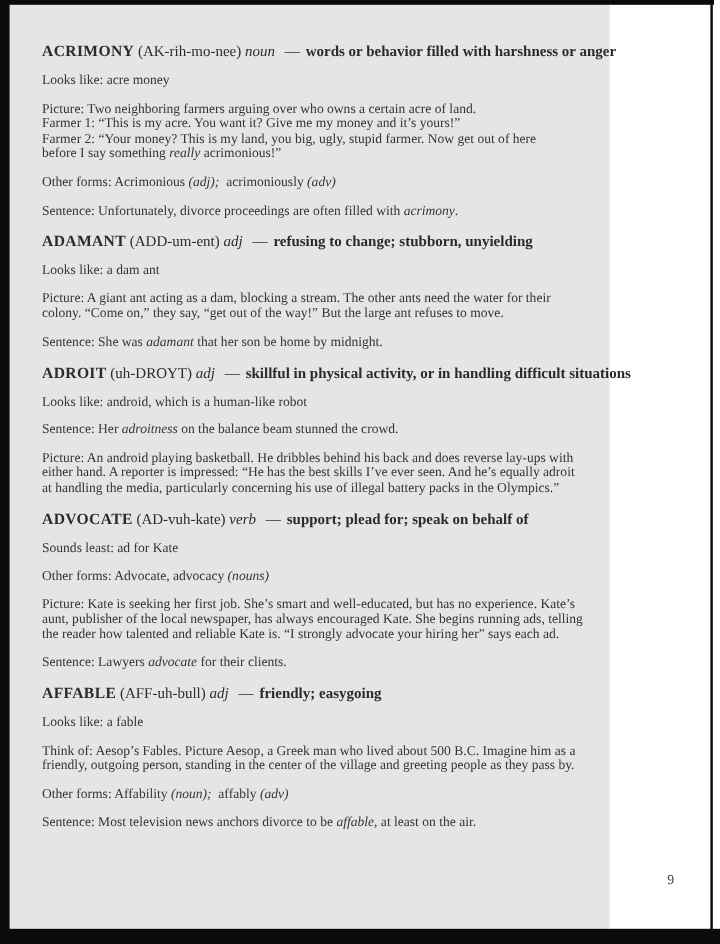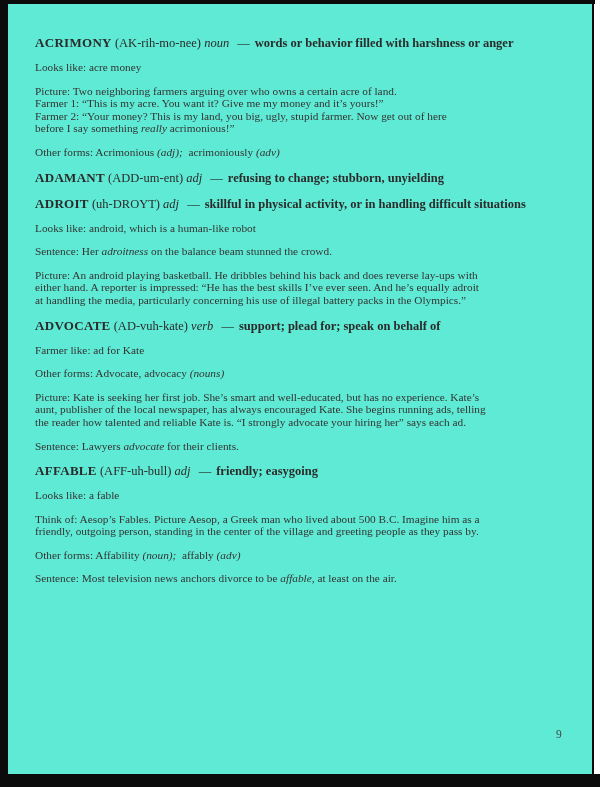--- a/index.html
+++ b/index.html
@@ -11,22 +11,22 @@
     font-family:"Liberation Serif", serif;
   }
   .edge { position:absolute; background:#0b0b0b; }
   .edge-left   { left:0; top:0; width:8px; height:787px; }
   .edge-top    { left:0; top:0; width:595px; height:4px; }
   .edge-bottom { left:0; top:774px; width:600px; height:13px; }
   .edge-right  { left:592px; top:0; width:2px; height:776px; }
   .page {
     position:absolute;
     left:8px; top:4px;
-    width:584px; height:770px;
-    background:#5eead4;
+    width:500px; height:770px;
+    background:#e5e5e5;
     box-sizing:border-box;
     padding:32px 14px 0 27px;
     color:#333333;
   }
   .entry { margin-top:12px; }
   .entry:first-child { margin-top:0; }
   .head {
     margin:0 0 11px 0;
     font-size:12.5px;
     line-height:14px;
@@ -62,44 +62,49 @@
     <div id="entries">
   <section class="entry">
     <h2 class="head"><b class="w">ACRIMONY</b> <span class="pr">(AK-rih-mo-nee)</span> <i class="pos">noun</i> <span class="dash">—</span><b class="def">words or behavior filled with harshness or anger</b></h2>
     <div class="paras">
             <p class="para"><span class="">Looks like: acre money</span></p>
             <p class="para"><span class="">Picture: Two neighboring farmers arguing over who owns a certain acre of land.
 Farmer 1: “This is my acre. You want it? Give me my money and it’s yours!”
 Farmer 2: “Your money? This is my land, you big, ugly, stupid farmer. Now get out of here
 before I say something </span><span class="it">really</span><span class=""> acrimonious!”</span></p>
             <p class="para"><span class="">Other forms: Acrimonious </span><span class="it">(adj);</span><span class="">  acrimoniously </span><span class="it">(adv)</span></p>
+            <p class="para"><span class="">Sentence: Unfortunately, divorce proceedings are often filled with </span><span class="it">acrimony</span><span class="">.</span></p>
           </div>
   </section>
 
   <section class="entry">
     <h2 class="head"><b class="w">ADAMANT</b> <span class="pr">(ADD-um-ent)</span> <i class="pos">adj</i> <span class="dash">—</span><b class="def">refusing to change; stubborn, unyielding</b></h2>
     <div class="paras">
+            <p class="para"><span class="">Looks like: a dam ant</span></p>
+            <p class="para"><span class="">Picture: A giant ant acting as a dam, blocking a stream. The other ants need the water for their
+colony. “Come on,” they say, “get out of the way!” But the large ant refuses to move.</span></p>
+            <p class="para"><span class="">Sentence: She was </span><span class="it">adamant</span><span class=""> that her son be home by midnight.</span></p>
           </div>
   </section>
 
   <section class="entry">
     <h2 class="head"><b class="w">ADROIT</b> <span class="pr">(uh-DROYT)</span> <i class="pos">adj</i> <span class="dash">—</span><b class="def">skillful in physical activity, or in handling difficult situations</b></h2>
     <div class="paras">
             <p class="para"><span class="">Looks like: android, which is a human-like robot</span></p>
             <p class="para"><span class="">Sentence: Her </span><span class="it">adroitness</span><span class=""> on the balance beam stunned the crowd.</span></p>
             <p class="para"><span class="">Picture: An android playing basketball. He dribbles behind his back and does reverse lay-ups with
 either hand. A reporter is impressed: “He has the best skills I’ve ever seen. And he’s equally adroit
 at handling the media, particularly concerning his use of illegal battery packs in the Olympics.”</span></p>
           </div>
   </section>
 
   <section class="entry">
     <h2 class="head"><b class="w">ADVOCATE</b> <span class="pr">(AD-vuh-kate)</span> <i class="pos">verb</i> <span class="dash">—</span><b class="def">support; plead for; speak on behalf of</b></h2>
     <div class="paras">
-            <p class="para"><span class="">Farmer like: ad for Kate</span></p>
+            <p class="para"><span class="">Sounds least: ad for Kate</span></p>
             <p class="para"><span class="">Other forms: Advocate, advocacy </span><span class="it">(nouns)</span></p>
             <p class="para"><span class="">Picture: Kate is seeking her first job. She’s smart and well-educated, but has no experience. Kate’s
 aunt, publisher of the local newspaper, has always encouraged Kate. She begins running ads, telling
 the reader how talented and reliable Kate is. “I strongly advocate your hiring her” says each ad.</span></p>
             <p class="para"><span class="">Sentence: Lawyers </span><span class="it">advocate</span><span class=""> for their clients.</span></p>
           </div>
   </section>
 
   <section class="entry">
     <h2 class="head"><b class="w">AFFABLE</b> <span class="pr">(AFF-uh-bull)</span> <i class="pos">adj</i> <span class="dash">—</span><b class="def">friendly; easygoing</b></h2>

